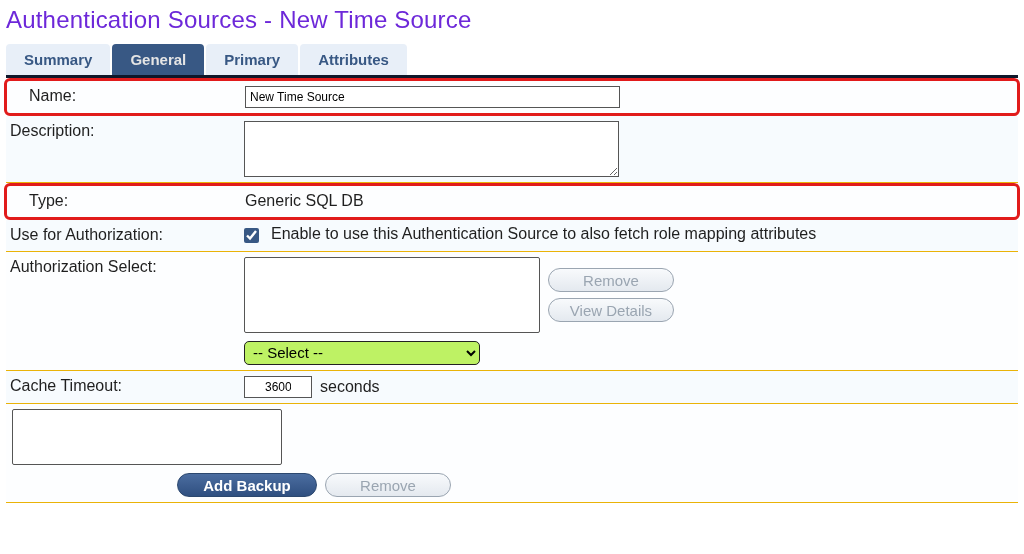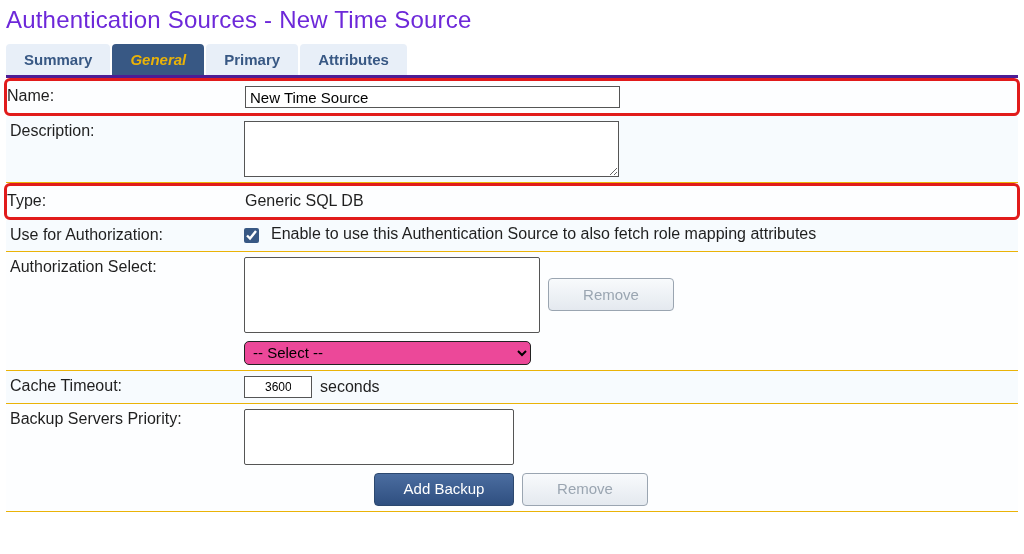--- a/index.html
+++ b/index.html
@@ -20,37 +20,36 @@
     font-weight: 400;
     color: #6d28d9;
     margin: 2px 0 10px 0;
     letter-spacing: 0.2px;
   }
 
   
   .tabs {
     display: flex;
     align-items: flex-end;
-    border-bottom: 3px solid #4c1d95;
+    border-bottom: 3px solid #0f172a;
   }
   .tab {
     padding: 7px 18px 7px 18px;
     font-size: 15px;
     font-weight: 700;
     color: #385884;
     background: #e8eff8;
     border-top-left-radius: 4px;
     border-top-right-radius: 4px;
     margin-right: 2px;
     cursor: pointer;
   }
   .tab.active {
     background: #385884;
-    color: #eab308;
-    font-style: italic;
+    color: #e5e5e5;
   }
 
   
   .form-body {
     border: 0;
   }
   .row {
     display: flex;
     align-items: flex-start;
     border-bottom: 1px solid #eab308;
@@ -85,32 +84,32 @@
     gap: 8px;
   }
 
   
   .highlight-red {
     border: 3px solid #e11b1b;
     border-radius: 6px;
     margin: 0 -2px;
     padding: 0;
   }
-  .highlight-red .label-cell { padding-left: 0; }
+  .highlight-red .label-cell { padding-left: 22px; }
 
   
   .type-row .field-cell { padding-left: 6px; }
 
   
   input[type="text"].std {
     width: 375px;
     height: 22px;
     border: 1px solid #555;
     padding: 1px 4px;
-    font-size: 15px;
+    font-size: 12px;
     line-height: 18px;
     background: #fff;
   }
   input[type="text"].small {
     width: 68px;
     height: 22px;
     border: 1px solid #555;
     padding: 1px 20px;
     font-size: 12px;
     background: #fff;
@@ -129,59 +128,60 @@
     height: 76px;
     border: 1px solid #555;
     background: #fff;
     font-size: 15px;
   }
   select.listbox.short {
     height: 56px;
     width: 270px;
   }
   select.dropdown {
-    width: 287px;
+    width: 236px;
     height: 24px;
     border: 1px solid #222;
     border-radius: 5px;
     font-size: 15px;
     padding: 1px 4px;
-    background: #ec4899;
+    background: #bef264;
   }
   input[type="checkbox"].std {
     width: 15px;
     height: 15px;
     margin: 3px 4px 0 0;
     accent-color: #385884;
   }
 
   
   .btn {
     min-width: 126px;
-    height: 33px;
+    height: 24px;
     padding: 2px 12px;
     font-size: 15px;
     text-align: center;
-    border-radius: 4px;
+    border-radius: 12px;
     cursor: pointer;
     line-height: 20px;
     border: 1px solid #9aa5b1;
     background: linear-gradient(#f8fafc, #e4e9ef);
     color: #8a939e;
   }
   .btn.disabled {
     color: #9aa5b1;
     cursor: default;
   }
   .btn.primary {
     background: linear-gradient(#4b6da0, #2f4f80);
     border: 1px solid #2c486f;
     color: #fff;
-    font-weight: 400;
+    font-weight: 700;
     min-width: 140px;
+    margin-left: 35px;
   }
   .btn-col {
     display: flex;
     flex-direction: column;
     gap: 6px;
   }
 
   .static-text {
     font-size: 16px;
     padding-top: 1px;
@@ -234,41 +234,41 @@
     </div>
 
     <div class="row row0">
       <div class="label-cell">Authorization Select:</div>
       <div class="field-cell">
         <div class="field-stack">
           <div class="field-line">
             <select class="listbox" size="4"></select>
             <div class="btn-col">
               <button class="btn disabled" disabled="">Remove</button>
+              <button class="btn disabled" disabled="">View Details</button>
             </div>
           </div>
           <div class="field-line">
             <select class="dropdown">
               <option>-- Select --</option>
             </select>
           </div>
         </div>
       </div>
     </div>
 
     <div class="row row1">
       <div class="label-cell">Cache Timeout:</div>
       <div class="field-cell" style="align-items:center;">
         <input type="text" class="small" value="36000" style="">
         <span class="units">seconds</span>
       </div>
     </div>
 
     <div class="row row0">
-      <div class="label-cell">Backup Servers Priority:</div>
       <div class="field-cell">
         <div class="field-stack">
           <div class="field-line">
             <select class="listbox short" size="3"></select>
           </div>
           <div class="field-line" style="justify-content:flex-start; margin-left:130px;">
             <button class="btn primary">Add Backup</button>
             <button class="btn disabled" disabled="">Remove</button>
           </div>
         </div>

